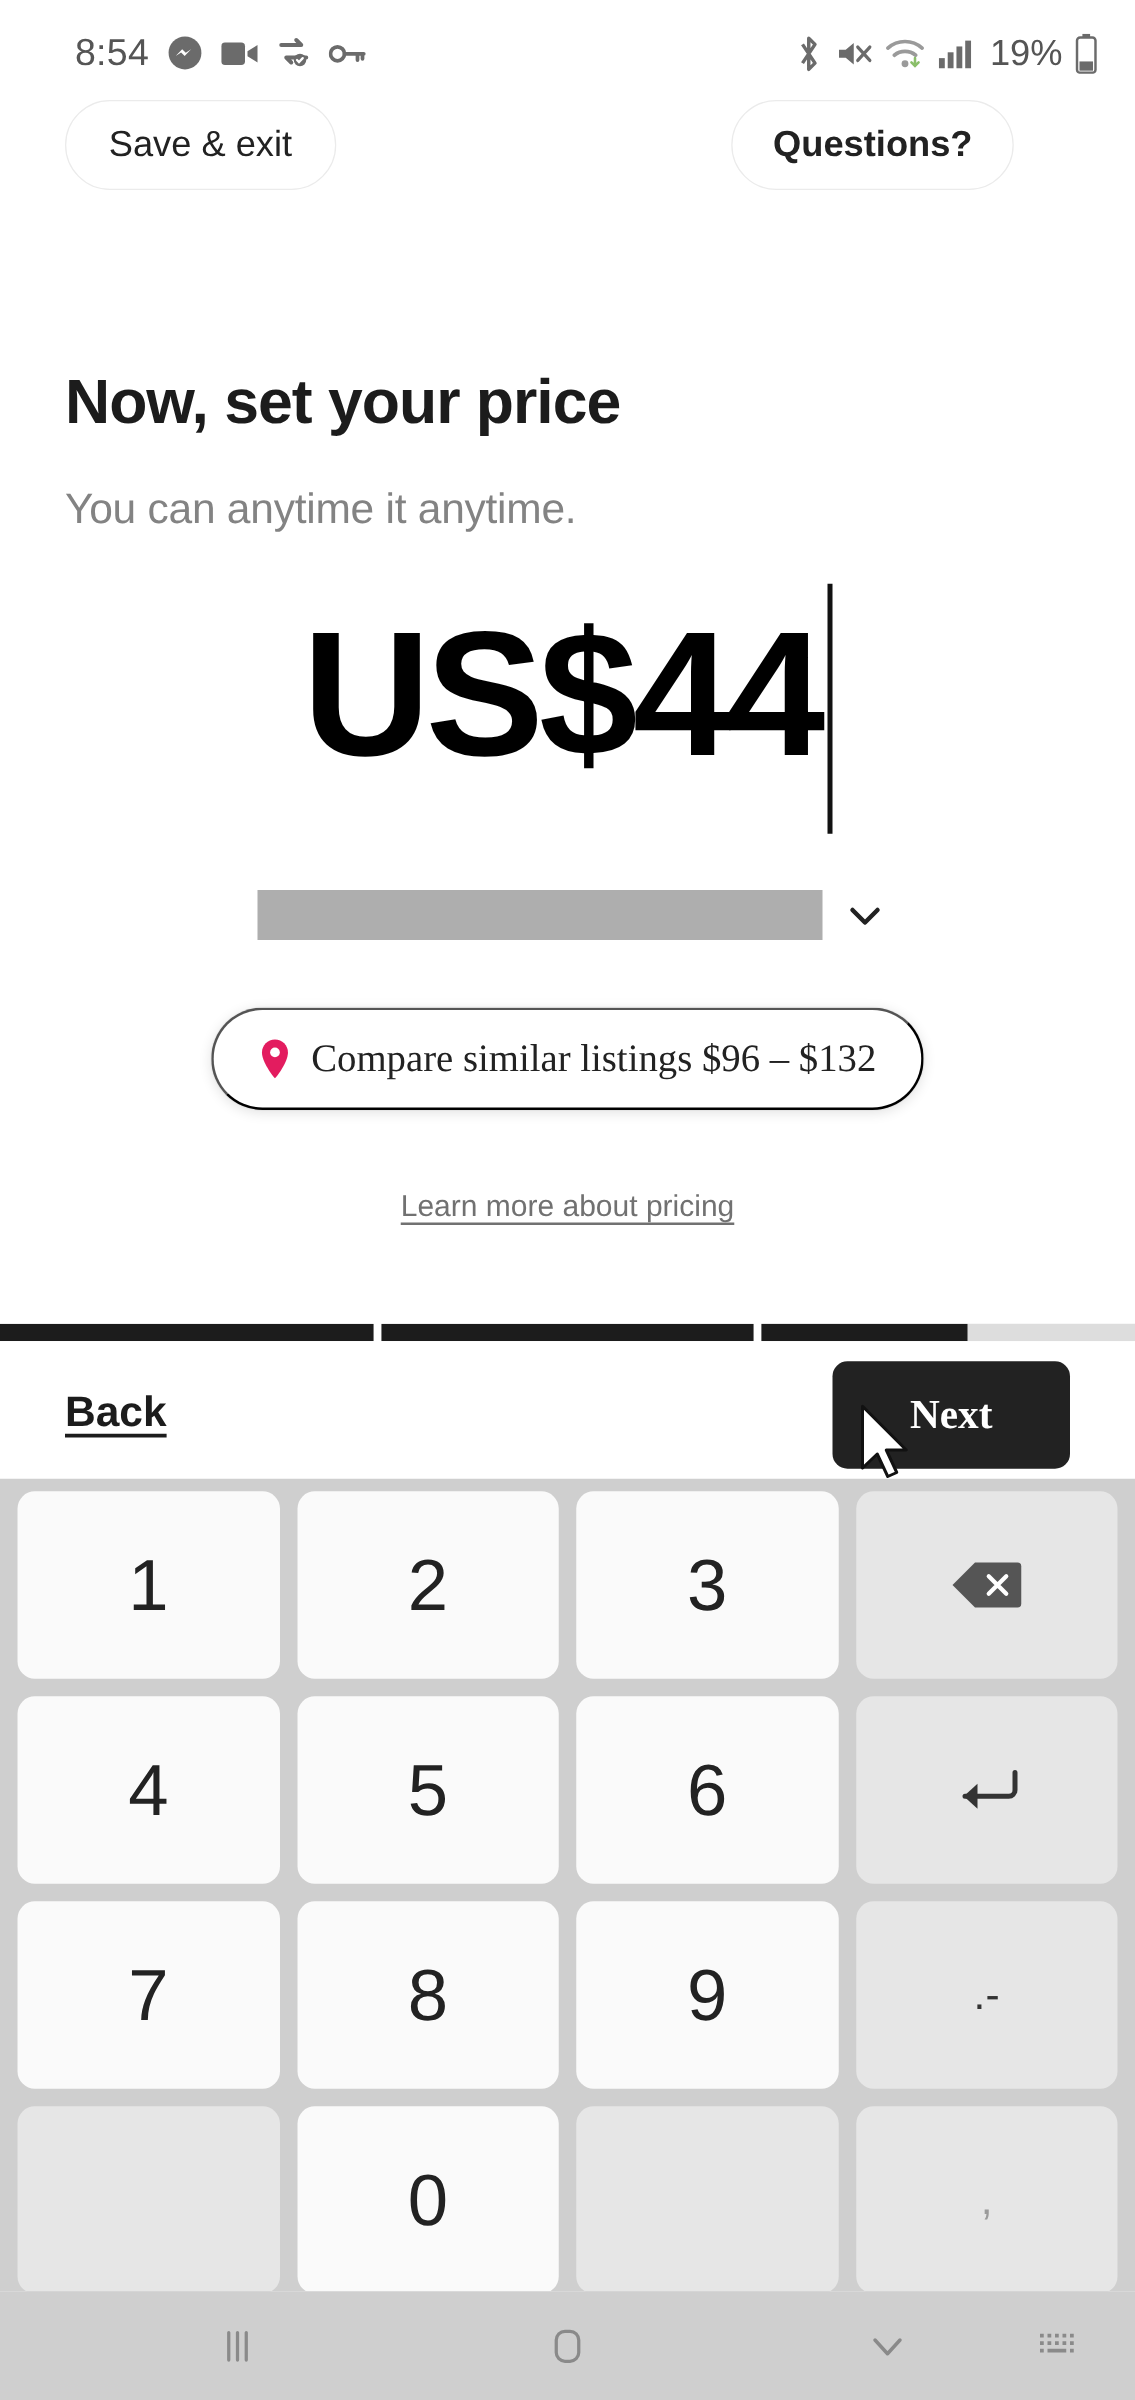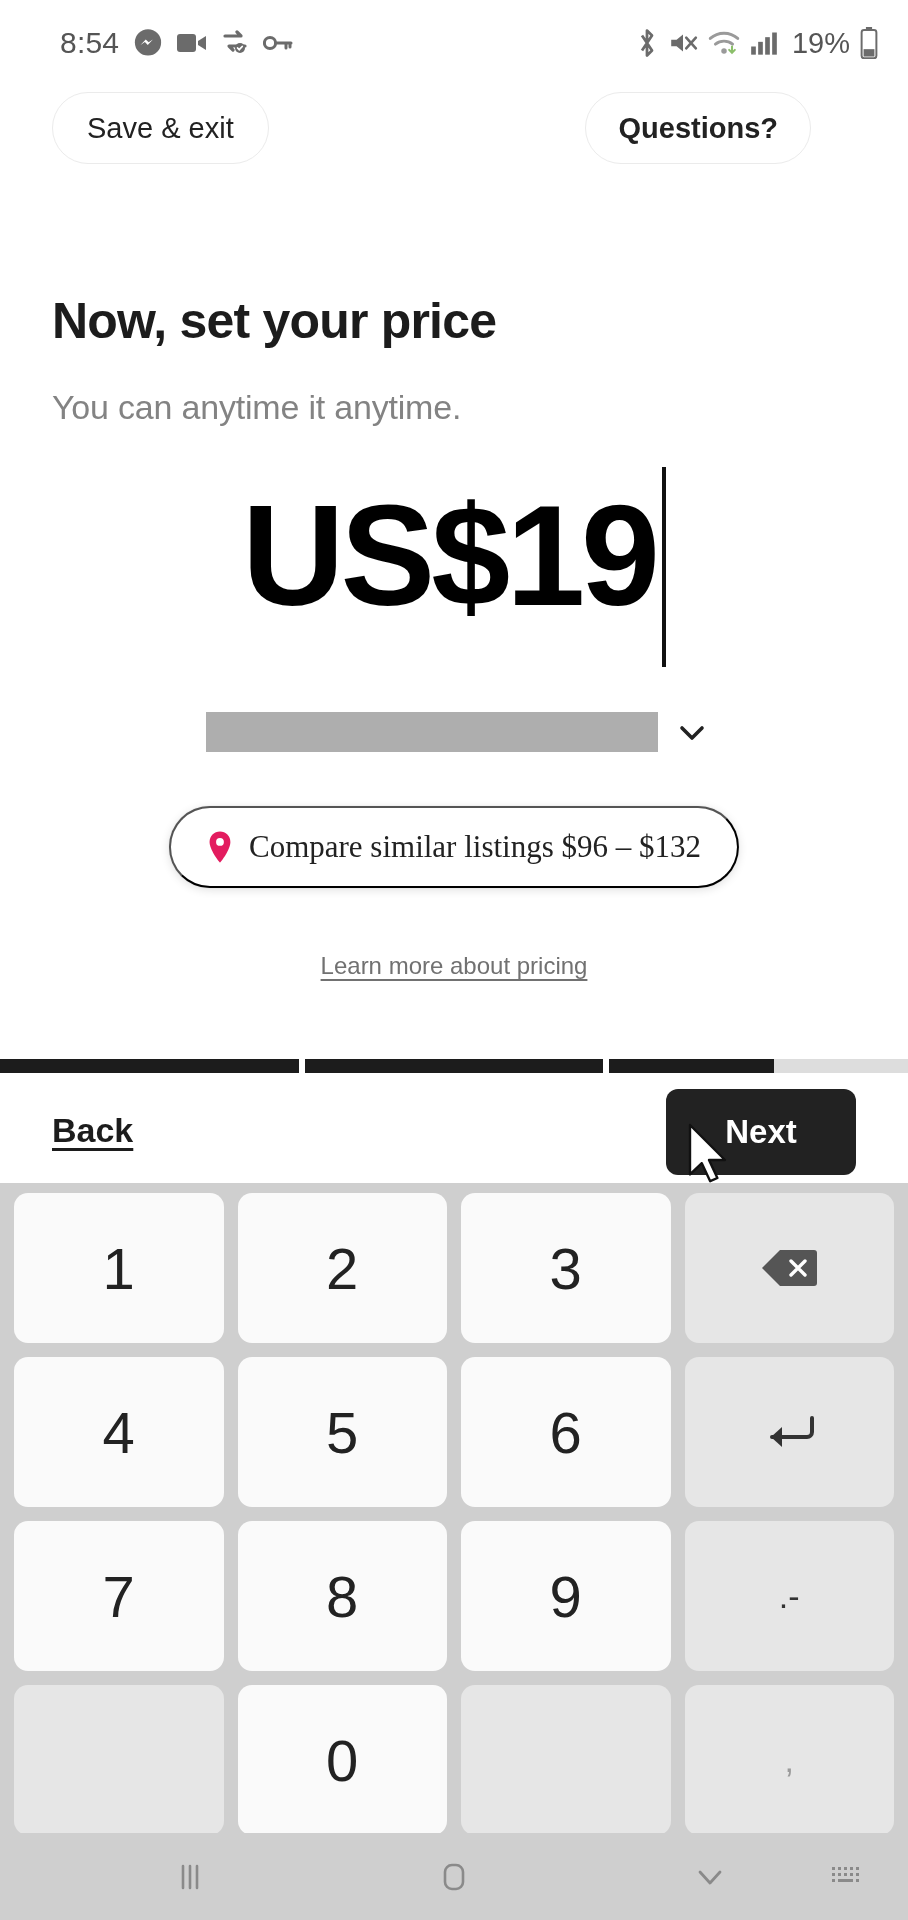--- a/index.html
+++ b/index.html
@@ -16,21 +16,21 @@
     position: absolute; left: 0; top: 0; width: 908px; height: 86px;
     display: flex; align-items: center; color: #6b6b6b; padding-left: 26px;
   }
   .sb-left { display: flex; align-items: center; gap: 14px; margin-left: 34px; }
   .sb-time { font-size: 30px; color: #555; letter-spacing: .2px; }
   .sb-right { display: flex; align-items: center; gap: 10px; margin-left: auto; margin-right: 30px; }
   .sb-pct { font-size: 29px; color: #555; margin-left: 4px; }
   .ic { display: inline-flex; align-items: center; justify-content: center; }
 
   
-  .topbar { position: absolute; left: 0; top: 92px; width: 863px; height: 92px; }
+  .topbar { position: absolute; left: 0; top: 80px; width: 863px; height: 92px; }
   .pill {
     position: absolute; display: flex; align-items: center; justify-content: center;
     border: 1.5px solid #ebebeb; border-radius: 48px; background: #fff;
     color: #222222; height: 72px;
   }
   .pill.save { left: 52px; top: 0; padding: 0 34px; font-size: 29px; font-weight: 400; }
   .pill.questions { right: 52px; top: 0; padding: 0 32px; font-size: 29px; font-weight: 700; }
 
   
   .headline {
@@ -92,21 +92,21 @@
 
   
   .footer { position: absolute; left: 0; top: 1073px; width: 908px; height: 110px; background: #fff; }
   .back-link {
     position: absolute; left: 52px; top: 38px; font-size: 34px; font-weight: 700;
     color: #1c1c1c; text-decoration: underline; text-underline-offset: 6px;
   }
   .next-btn {
     position: absolute; right: 52px; top: 16px; width: 190px; height: 86px;
     background: #222222; color: #fff; border: none; border-radius: 12px;
-    font-size: 33px; font-weight: 700; font-family: Liberation Sans, sans-serif;
+    font-size: 33px; font-weight: 700; font-family: Liberation Serif, serif;
     display: flex; align-items: center; justify-content: center;
   }
   .mouse-cursor { position: absolute; left: 686px; top: 1122px; width: 46px; height: 62px; pointer-events: none; }
 
   
   .keyboard {
     position: absolute; left: 0; top: 1183px; width: 908px; height: 650px;
     background: #cfcfcf; padding: 10px 14px 12px 14px;
   }
   .krow { display: flex; gap: 14px; height: 150px; margin-bottom: 14px; }
@@ -209,21 +209,21 @@
   <div class="topbar">
     <button class="pill save">Save &amp; exit</button>
     <button class="pill questions">Questions?</button>
   </div>
 
   <h1 class="headline">Now, set your price</h1>
   <p class="subtitle">You can anytime it anytime.</p>
 
   <div class="price-wrap">
     <div class="price-inner">
-      <span class="price-text">US$19</span>
+      <span class="price-text">US$44</span>
       <span class="caret"></span>
     </div>
   </div>
 
   <div class="redact-row">
     <div class="redact-bar"></div>
     <span class="chev-down">
       <svg width="40" height="34" viewBox="0 0 40 34">
           <path d="M10 12l10 10 10-10" stroke="#222" stroke-width="3.6" fill="none" stroke-linecap="round" stroke-linejoin="round"></path>
         </svg>

